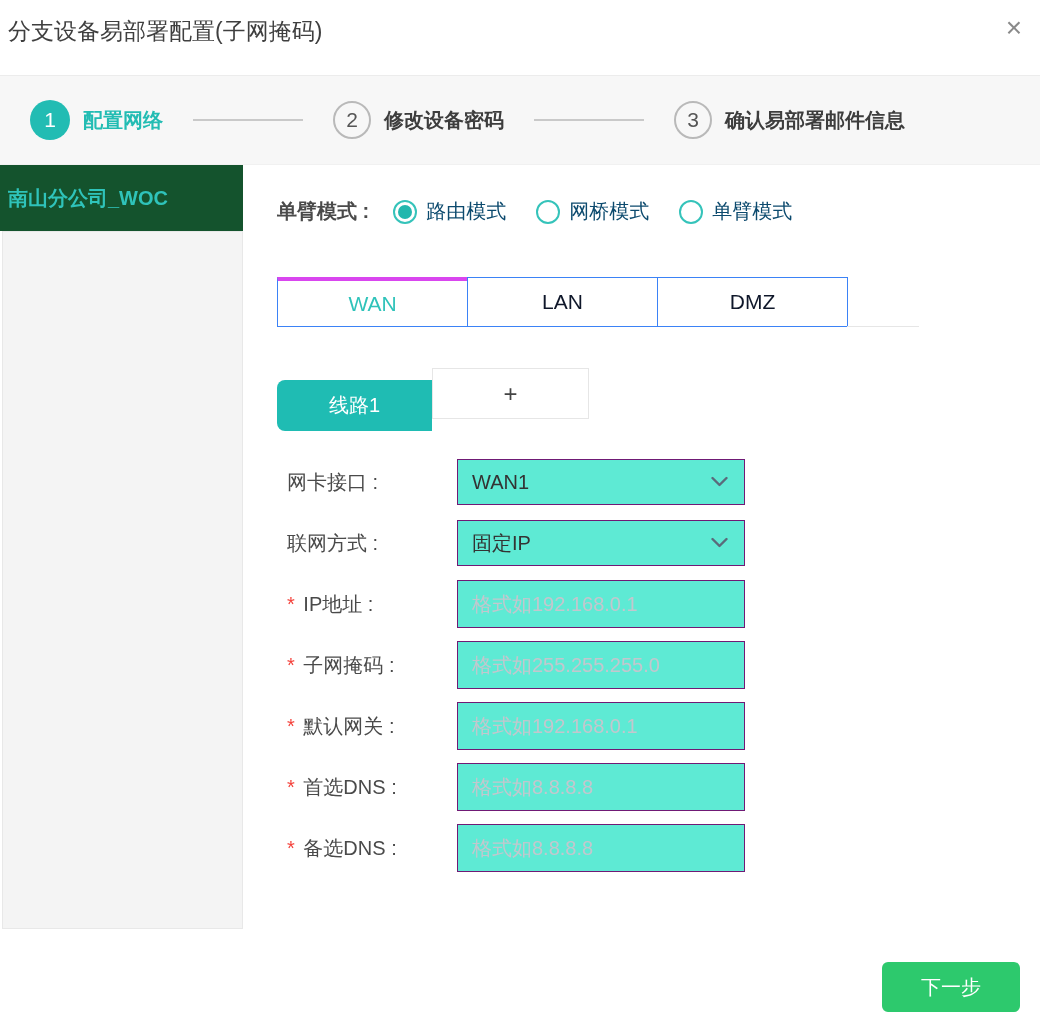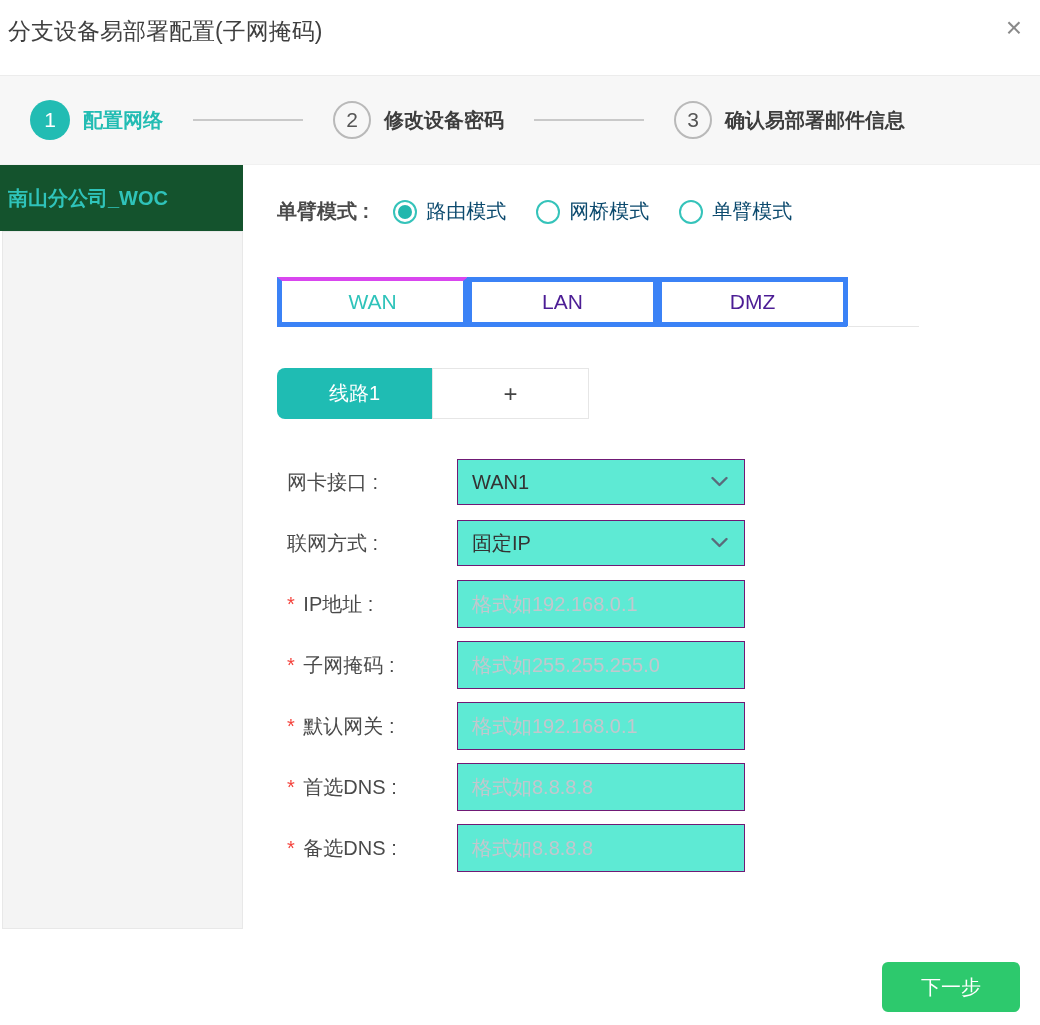--- a/index.html
+++ b/index.html
@@ -35,30 +35,30 @@
   .deploy-label { font-size:20px; font-weight:bold; color:#4a4a4a; margin-right:24px; white-space:nowrap; }
   .radio-opt { display:flex; align-items:center; margin-right:30px; cursor:pointer; }
   .radio-circle { width:20px; height:20px; border:2px solid #35c3ba; border-radius:50%; background:#fff;
                   margin-right:9px; position:relative; box-sizing:content-box; flex:none; }
   .radio-opt.selected .radio-circle::after { content:""; position:absolute; left:3px; top:3px; right:3px; bottom:3px;
                   background:#22b7ae; border-radius:50%; }
   .radio-text { font-size:20px; color:#0c4a6e; white-space:nowrap; }
 
   
   .tabbar { position:absolute; top:112px; left:0; display:flex; align-items:flex-end; }
-  .tab { width:191px; height:50px; box-sizing:border-box; border:5px solid #3b82f6; background:#fff;
-         display:flex; align-items:center; justify-content:center; font-size:21px; color:#4c1d95;
+  .tab { width:191px; height:50px; box-sizing:border-box; border:1px solid #3b82f6; background:#fff;
+         display:flex; align-items:center; justify-content:center; font-size:21px; color:#0f172a;
          cursor:pointer; margin-right:-1px; }
   .tab.active { border-top:4px solid #d946ef; color:#2fc3ba; }
   .tab-ext { width:72px; height:50px; border-bottom:1px solid #e6e6e6; box-sizing:border-box; }
 
   
   .line-tabs { position:absolute; top:203px; left:0; display:flex; }
   .line-tab-active { width:155px; height:51px; background:#1fbcb3; border-radius:8px 0 0 8px; color:#fff;
-                     font-size:20px; display:flex; align-items:center; justify-content:center; cursor:pointer; }
+                     font-size:20px; display:flex; align-items:center; justify-content:center; cursor:pointer;margin-top:12px; }
   .line-tab-add { width:157px; height:51px; border:1px solid #e6e6e6; box-sizing:border-box; background:#fff;
                   color:#444; font-size:24px; display:flex; align-items:center; justify-content:center; cursor:pointer; }
 
   
   .form { position:absolute; top:293px; left:0; }
   .form-row { display:flex; align-items:center; height:48px; margin-bottom:13px; }
   .form-label { width:180px; padding-left:10px; box-sizing:border-box; font-size:20px; color:#4a4a4a; white-space:nowrap; }
   .req { color:#f4433c; margin-right:3px; }
   .control { position:relative; width:288px; height:48px; box-sizing:border-box; border:1px solid #701a75; background:#5eead4; }
   .select-box { display:flex; align-items:center; padding-left:14px; font-size:20px; color:#333; cursor:pointer; height:46px; }

